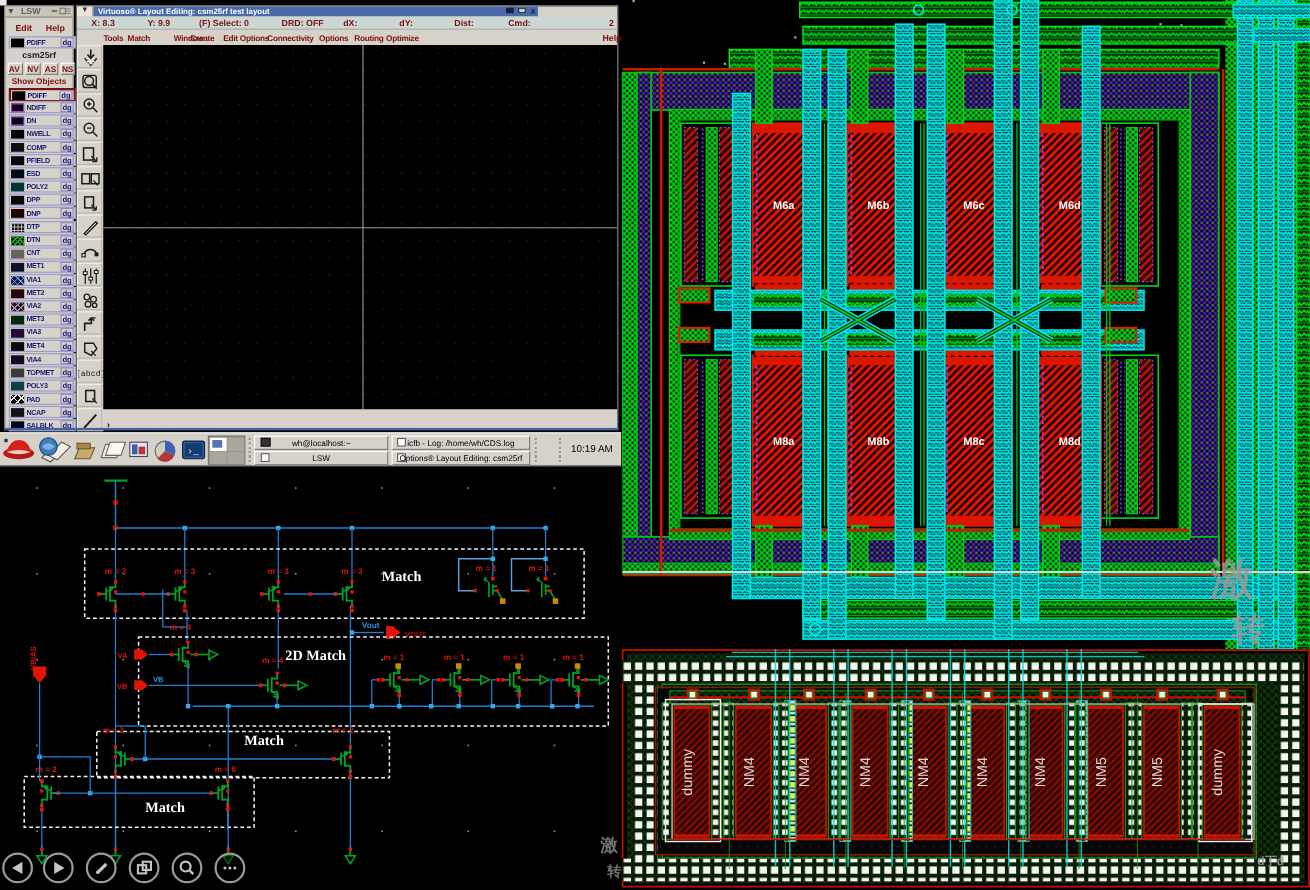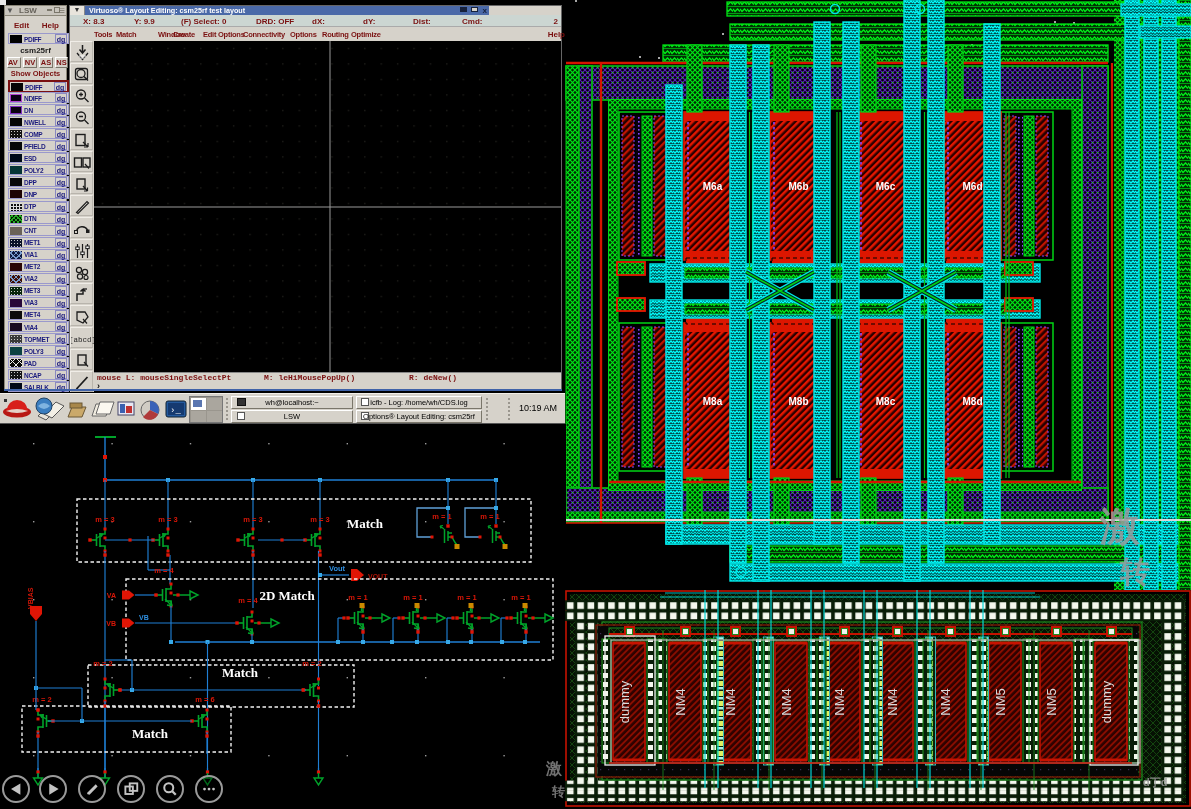--- a/index.html
+++ b/index.html
@@ -295,25 +295,20 @@
             <rect width="16.4" height="15.5" fill="#000"></rect>
             <rect x="8" y="7" width="1" height="1" fill="#3c3a32"></rect>
           </pattern>
         </defs>
         <rect width="467" height="331" fill="url(#grid)"></rect>
         <line x1="236" y1="0" x2="236" y2="331" stroke="#9a9a9a" stroke-width="1"></line>
         <line x1="0" y1="166" x2="467" y2="166" stroke="#9a9a9a" stroke-width="1"></line>
       </svg>
     </div>
 
-    <div class="abs" style="left:24px;top:366px;width:467px;height:10px;border-top:1px solid #888;">
-      <span class="mtext abs" style="left:3px;top:0px;font-size:8px;font-family:'Liberation Mono',monospace;">mouse L: mouseSingleSelectPt</span>
-      <span class="mtext abs" style="left:170px;top:0px;font-size:8px;font-family:'Liberation Mono',monospace;">M: leHiMousePopUp()</span>
-      <span class="mtext abs" style="left:315px;top:0px;font-size:8px;font-family:'Liberation Mono',monospace;">R: deNew()</span>
-    </div>
     <div class="abs" style="left:24px;top:376px;width:467px;height:10px;color:#111;font-size:9px;font-weight:bold;">
         <span style="position:absolute;left:3px;top:-1px;">›</span>
       </div>
   </div>
   <div class="abs" style="left:4px;top:389px;width:558px;height:2px;background:#3f62a8;"></div>
 
   <div class="abs" style="left:0;top:393px;width:565px;height:31px;background:#d6d2ca;border-top:1px solid #f2efe9;border-bottom:1px solid #555;" id="taskbar">
     <div class="abs" id="tbicons" style="left:0;top:0;width:228px;height:31px;">
 <svg width="228" height="31">
  <ellipse cx="17" cy="18" rx="14" ry="5.5" fill="#b81814"></ellipse>

